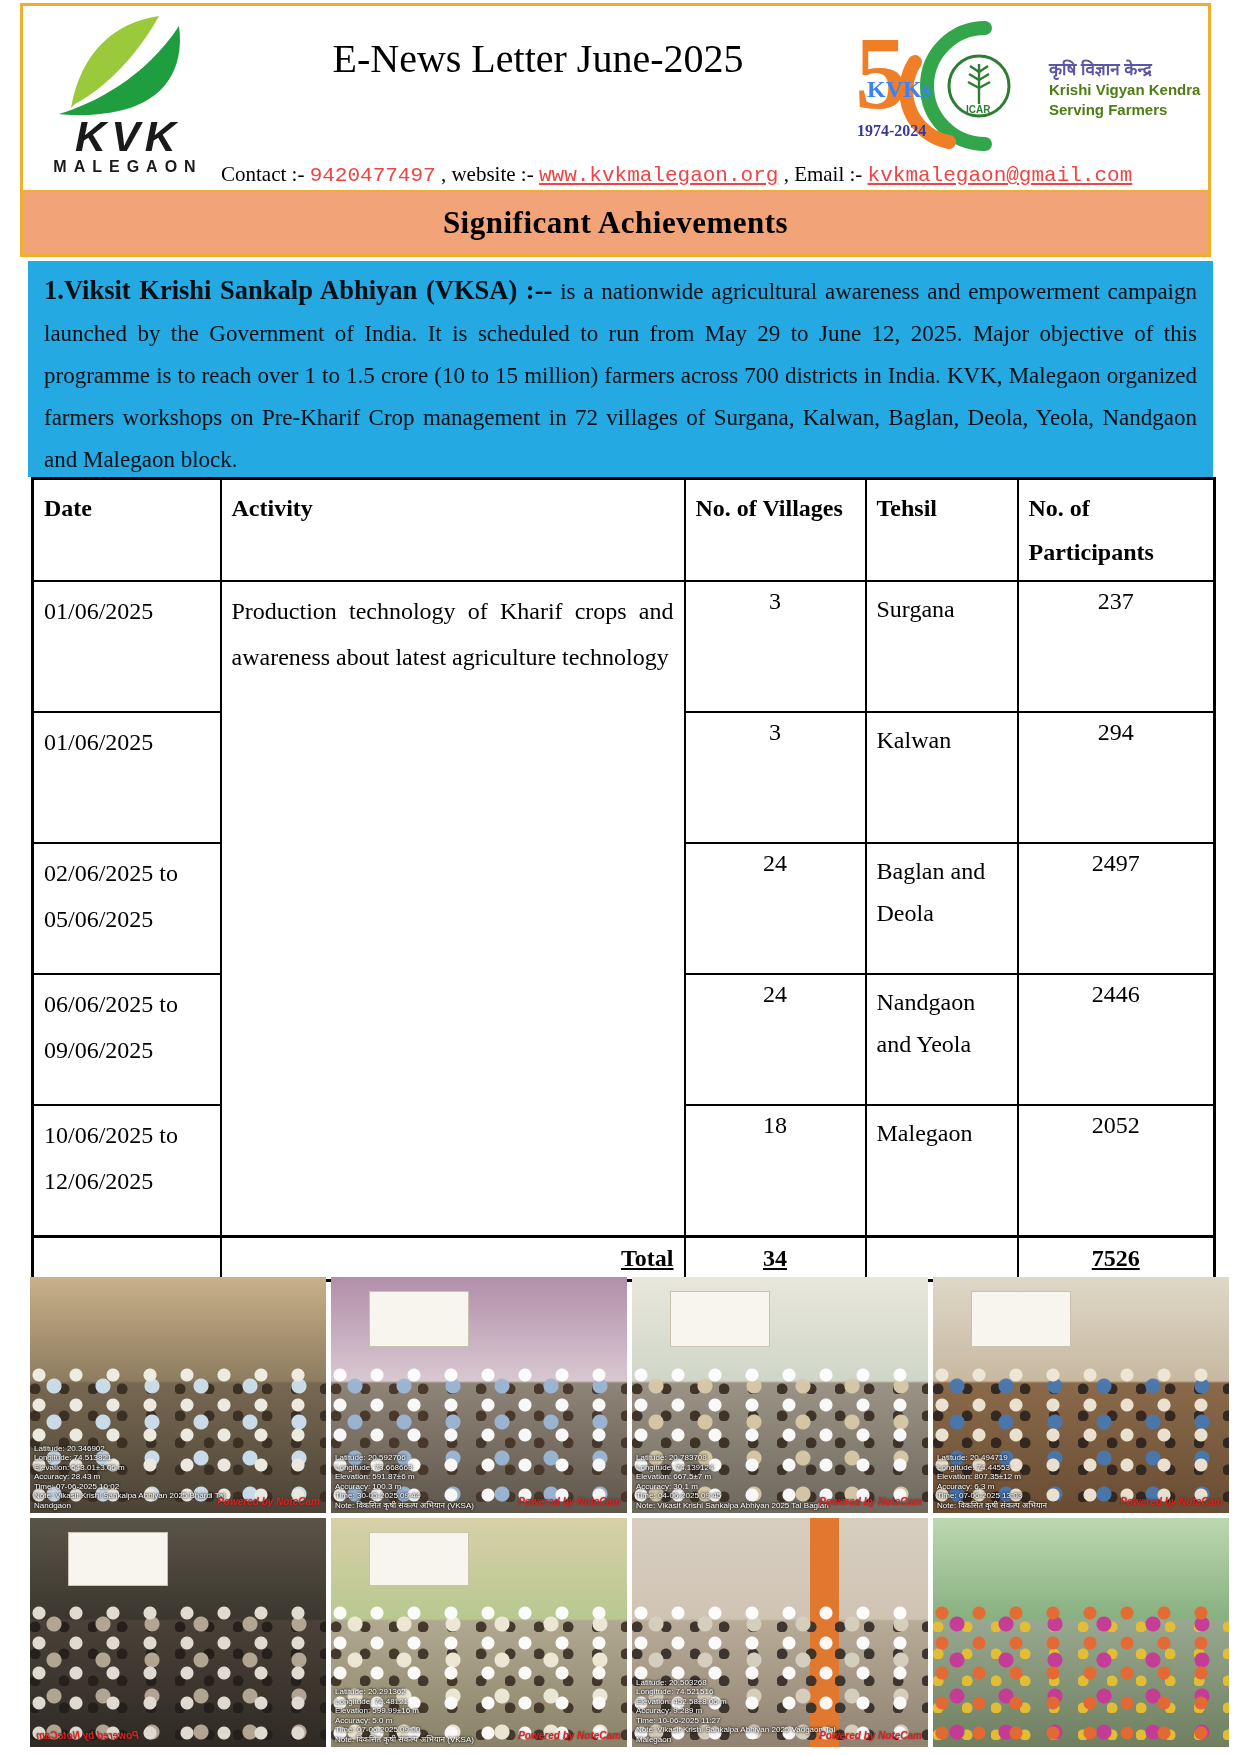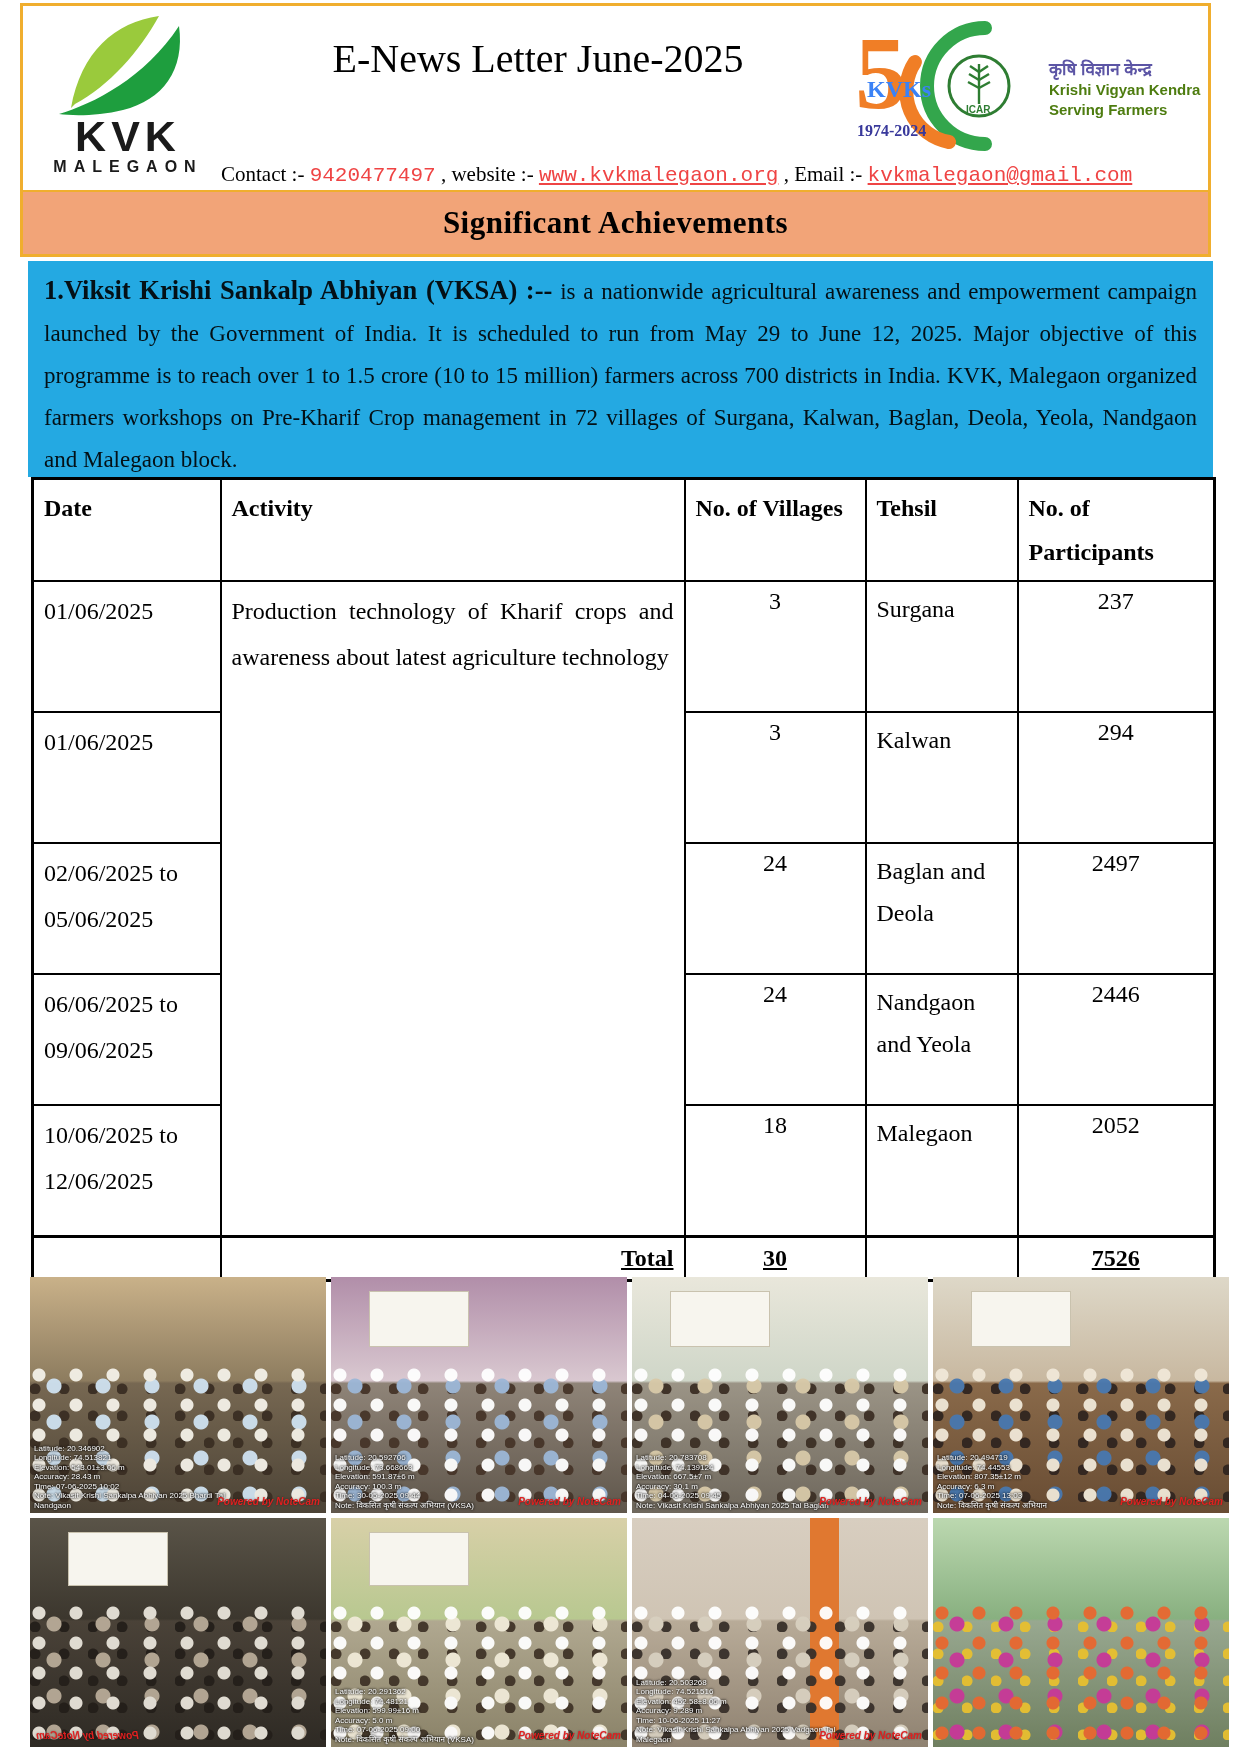--- a/index.html
+++ b/index.html
@@ -5,21 +5,21 @@
   html,body{margin:0;padding:0;background:#ffffff;}
   .page{position:relative;width:1241px;height:1755px;background:#fff;overflow:hidden;
         font-family:"Liberation Serif",serif;color:#000;}
 
   
   .header-box{position:absolute;left:20px;top:3px;width:1185px;height:184px;
               border:3px solid #F0AE2E;background:#fff;}
   .kvk-logo{position:absolute;left:16px;top:6px;width:178px;height:170px;text-align:center;}
   .kvk-logo svg{display:block;margin:0 auto;}
   .kvk-word{font-family:"Liberation Sans",sans-serif;font-weight:bold;font-size:43px;
-            line-height:38px;letter-spacing:5px;color:#1a1a1a;}
+            line-height:38px;letter-spacing:5px;color:#1a1a1a;font-style:italic;}
   .malegaon-word{font-family:"Liberation Sans",sans-serif;font-weight:bold;font-size:16px;
             letter-spacing:7px;color:#1a1a1a;margin-top:3px;}
   .titles{position:absolute;left:200px;top:20px;width:630px;text-align:center;}
   .title-1{font-size:42px;line-height:52px;}
   .title-2{font-size:40px;line-height:50px;margin-top:8px;}
   .contact{position:absolute;left:198px;top:156px;font-size:21px;white-space:nowrap;}
   .contact span{display:inline;}
   .lnk{color:#ef4444;font-family:Liberation Mono, monospace;}
   .lnk.u{text-decoration:underline;}
 
@@ -197,21 +197,21 @@
     </tr>
     <tr class="data-row">
       <td class="cell-date">10/06/2025 to 12/06/2025</td>
       <td class="c-center">18</td>
       <td class="cell-tehsil">Malegaon</td>
       <td class="c-center">2052</td>
     </tr>
     <tr class="total-row">
       <td></td>
       <td class="t-label">Total</td>
-      <td class="c-center">30</td>
+      <td class="c-center">34</td>
       <td></td>
       <td class="c-center">7526</td>
     </tr>
   </tbody>
     </table>
 
   <div class="collage">
 
     <div class="photo sc1">
       <div class="gps">

